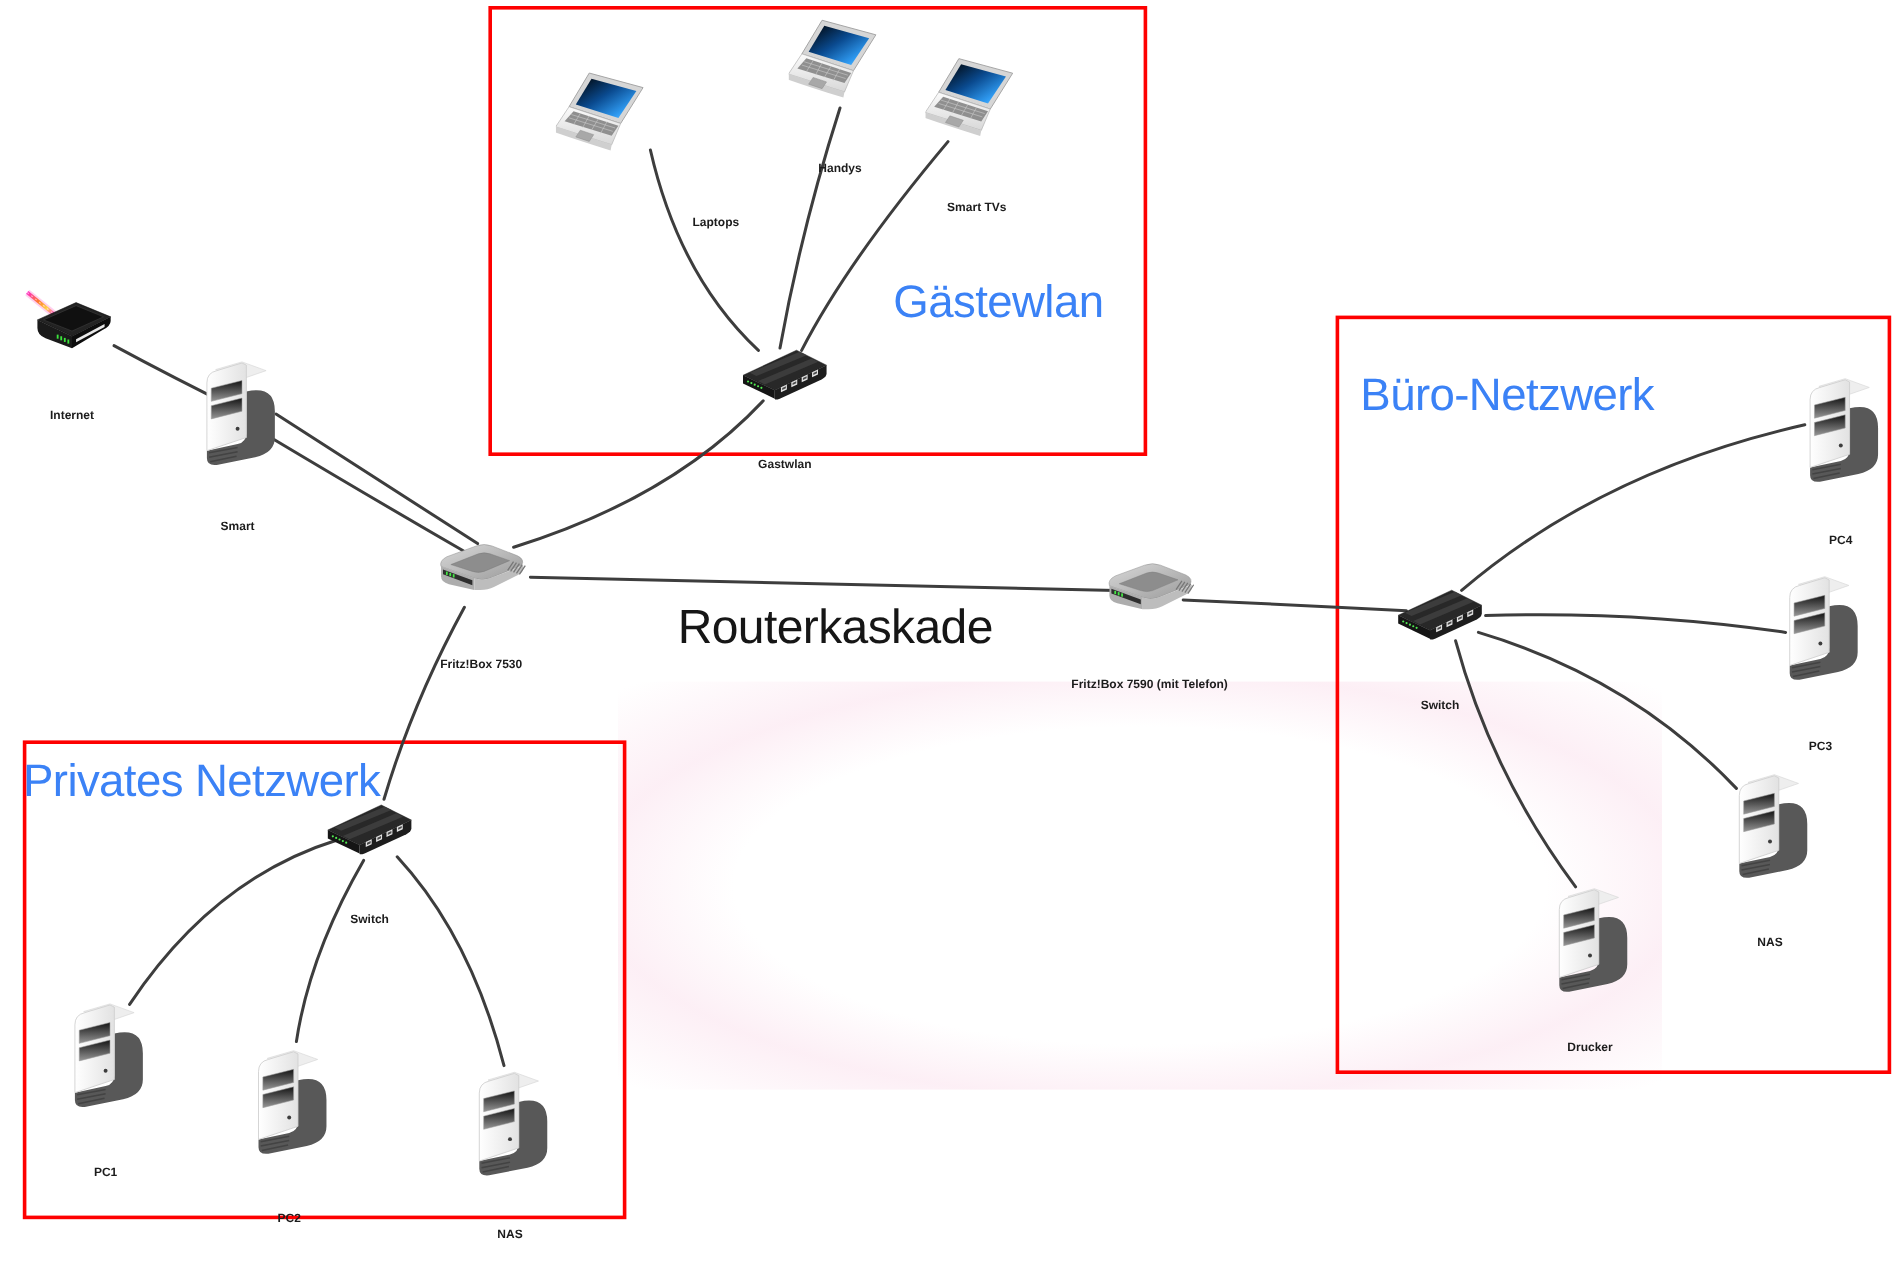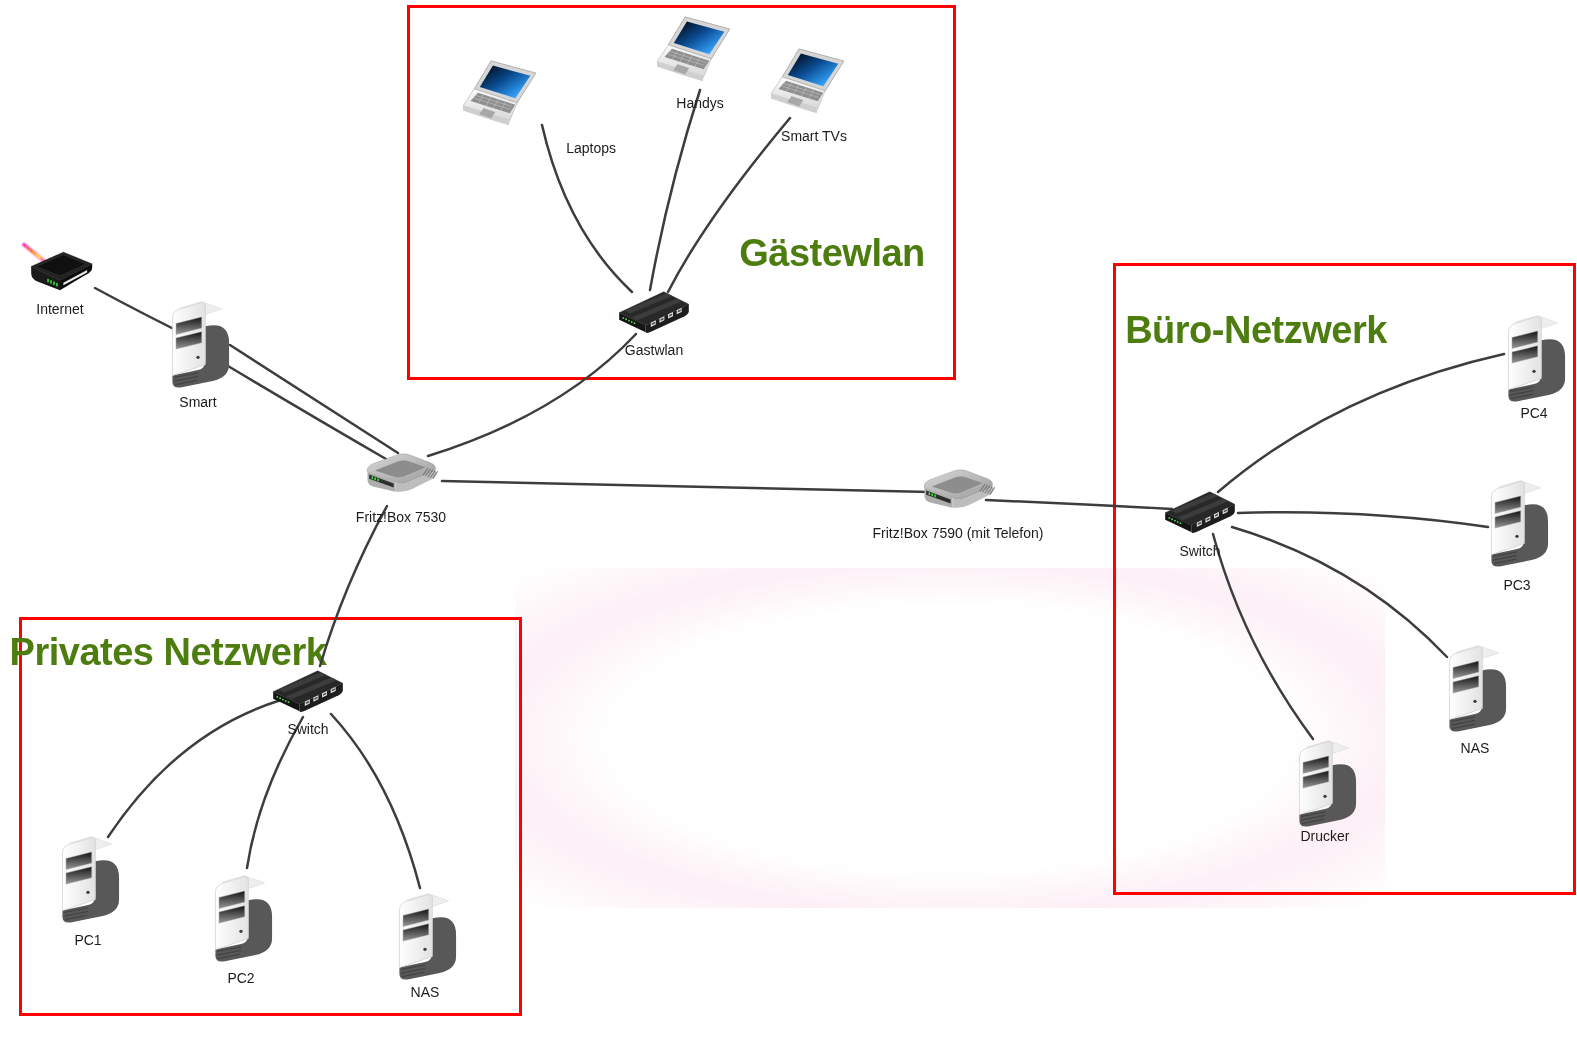--- a/index.html
+++ b/index.html
@@ -1,30 +1,30 @@
 <!DOCTYPE html>
 <html><head>
 <meta charset="utf-8">
 <style>
   html,body{margin:0;padding:0;background:#ffffff;}
   body{font-family:"Liberation Sans",sans-serif;}
   #stage{position:relative;width:1577px;height:1056px;background:#ffffff;overflow:hidden;}
   .blob{position:absolute;left:515px;top:568px;width:870px;height:340px;z-index:0;
     background:radial-gradient(ellipse at center,rgba(255,255,255,1) 0%,rgba(255,255,255,1) 55%,rgba(252,235,243,0.8) 74%,rgba(252,235,243,0) 98%);}
   .group-box{position:absolute;border:3px solid #fe0000;z-index:1;background:transparent;}
-  .group-title{position:absolute;color:#4d7c0f;font-size:38px;font-weight:700;letter-spacing:-0.5px;
+  .group-title{position:absolute;color:#3b82f6;font-size:38px;font-weight:400;letter-spacing:-0.5px;
     transform:translate(-50%,-50%);white-space:nowrap;z-index:2;}
   .cascade-title{position:absolute;color:#161616;font-size:40px;font-weight:400;letter-spacing:-0.5px;
     transform:translate(-50%,-50%);white-space:nowrap;z-index:2;}
   #edges{position:absolute;left:0;top:0;z-index:2;}
   #edges path{stroke:#3d3d3d;stroke-width:2.5;fill:none;stroke-linecap:round;}
   .node{position:absolute;z-index:3;}
   .node svg{display:block;width:100%;height:100%;}
-  .node-label{position:absolute;width:220px;text-align:center;font-size:14px;font-weight:normal;
-    color:#1c1c1c;z-index:4;white-space:nowrap;}
+  .node-label{position:absolute;width:220px;text-align:center;font-size:10px;font-weight:bold;
+    color:#1c1c1c;z-index:4;white-space:nowrap;margin-top:40px;}
 </style>
 </head>
 <body>
 
 <div id="stage">
 
   <svg width="0" height="0" style="position:absolute" aria-hidden="true">
     <defs>
       <linearGradient id="gTower" x1="0" y1="0" x2="1" y2="0">
         <stop offset="0" stop-color="#ffffff"></stop>
@@ -263,14 +263,15 @@
       </div>
       <div class="node-label" style="left: 131px; top: 970px;">PC2</div>
       <div class="node" style="left: 392px; top: 888.5px; width: 66px; height: 95px;">
         <svg viewBox="0 0 72 104">
           <use href="#icon-tower"></use>
         </svg>
       </div>
       <div class="node-label" style="left: 315px; top: 984px;">NAS</div>
     </div>
 
+  <div class="cascade-title" style="left: 696px; top: 523px;">Routerkaskade</div>
 
 </div>
 
 </body></html>

